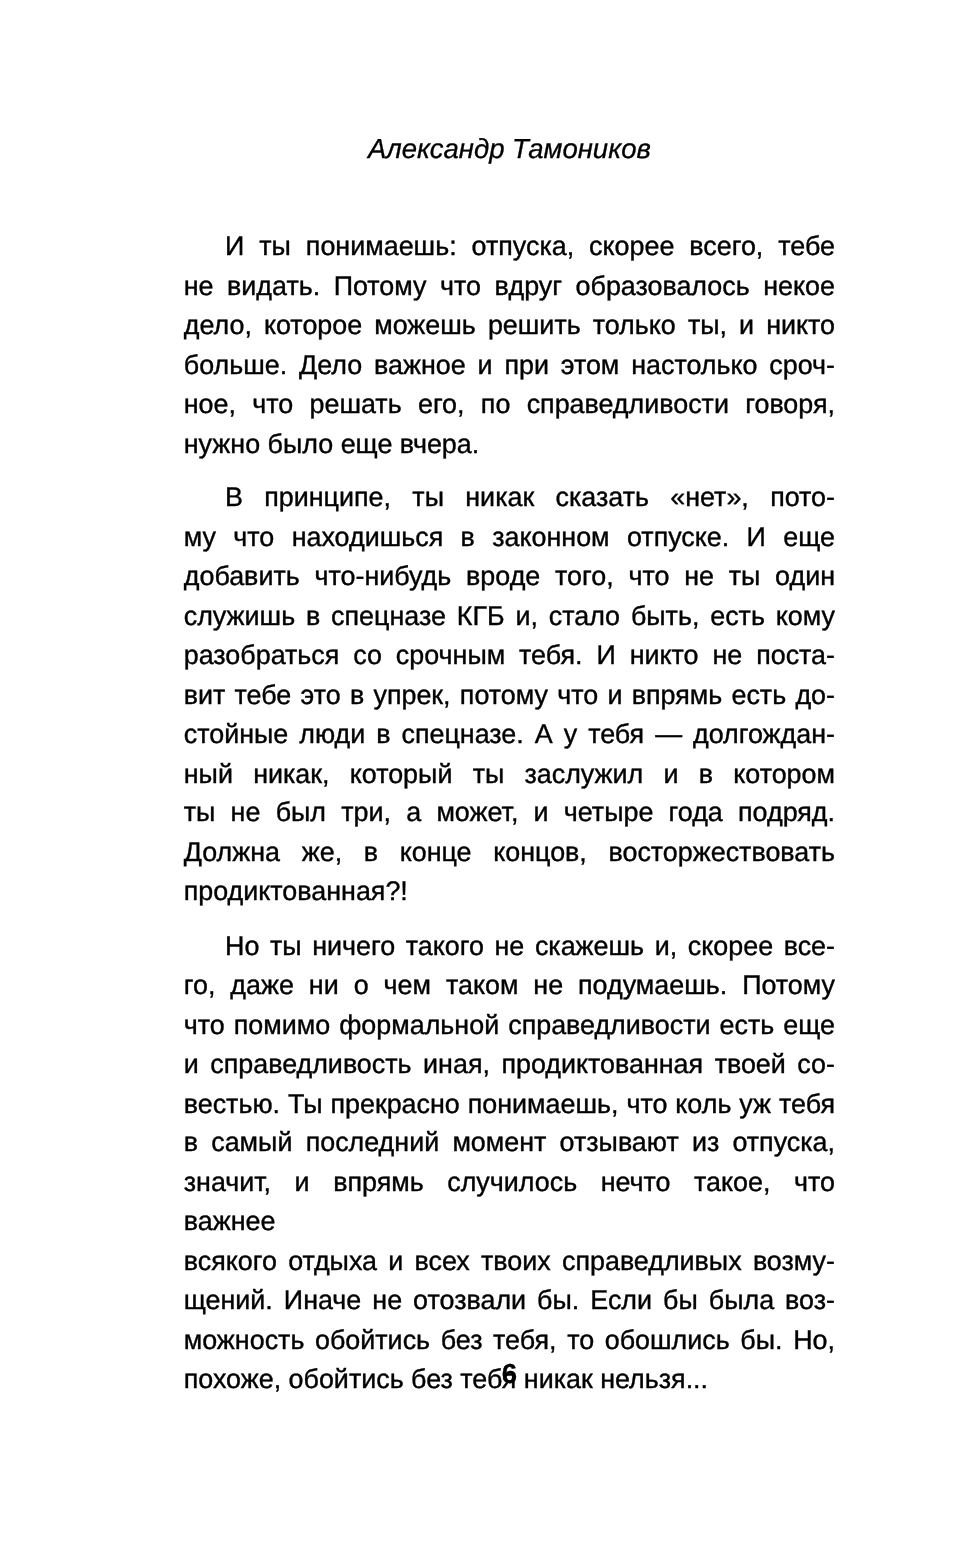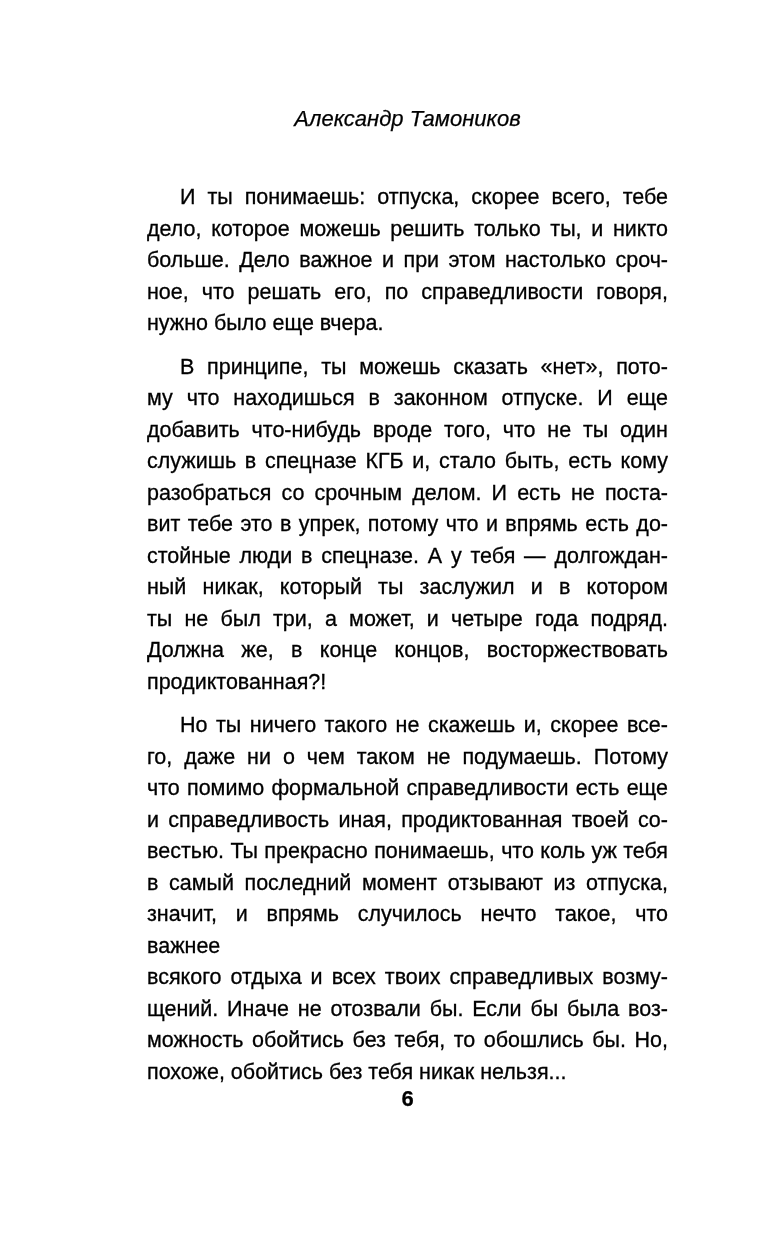--- a/index.html
+++ b/index.html
@@ -66,32 +66,33 @@
 <body>
 
 <div class="page">
 
   <div class="running-head">Александр Тамоников</div>
 
   <div class="text-block">
 
     <div class="para">
       <div class="line first">И ты понимаешь: отпуска, скорее всего, тебе</div>
+      <div class="line">не видать. Потому что вдруг образовалось некое</div>
       <div class="line">дело, которое можешь решить только ты, и никто</div>
       <div class="line">больше. Дело важное и при этом настолько сроч-</div>
       <div class="line">ное, что решать его, по справедливости говоря,</div>
       <div class="line last">нужно было еще вчера.</div>
     </div>
 
     <div class="para">
-      <div class="line first">В принципе, ты можешь сказать «нет», пото-</div>
+      <div class="line first">В принципе, ты никак сказать «нет», пото-</div>
       <div class="line">му что находишься в законном отпуске. И еще</div>
       <div class="line">добавить что-нибудь вроде того, что не ты один</div>
       <div class="line">служишь в спецназе КГБ и, стало быть, есть кому</div>
-      <div class="line">разобраться со срочным делом. И есть не поста-</div>
+      <div class="line">разобраться со срочным тебя. И никто не поста-</div>
       <div class="line">вит тебе это в упрек, потому что и впрямь есть до-</div>
       <div class="line">стойные люди в спецназе. А у тебя — долгождан-</div>
       <div class="line">ный никак, который ты заслужил и в котором</div>
       <div class="line">ты не был три, а может, и четыре года подряд.</div>
       <div class="line">Должна же, в конце концов, восторжествовать</div>
       <div class="line last">продиктованная?!</div>
     </div>
 
     <div class="para">
       <div class="line first">Но ты ничего такого не скажешь и, скорее все-</div>

